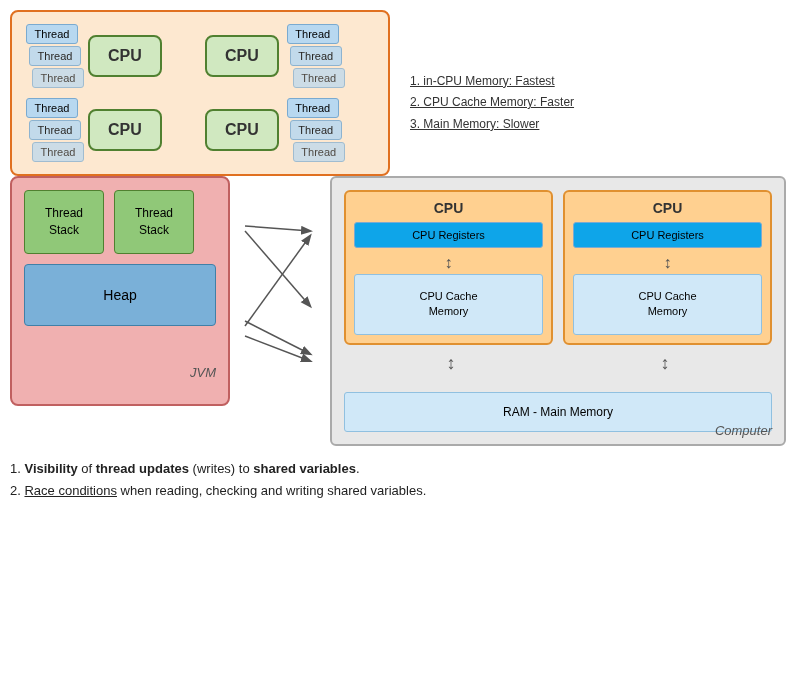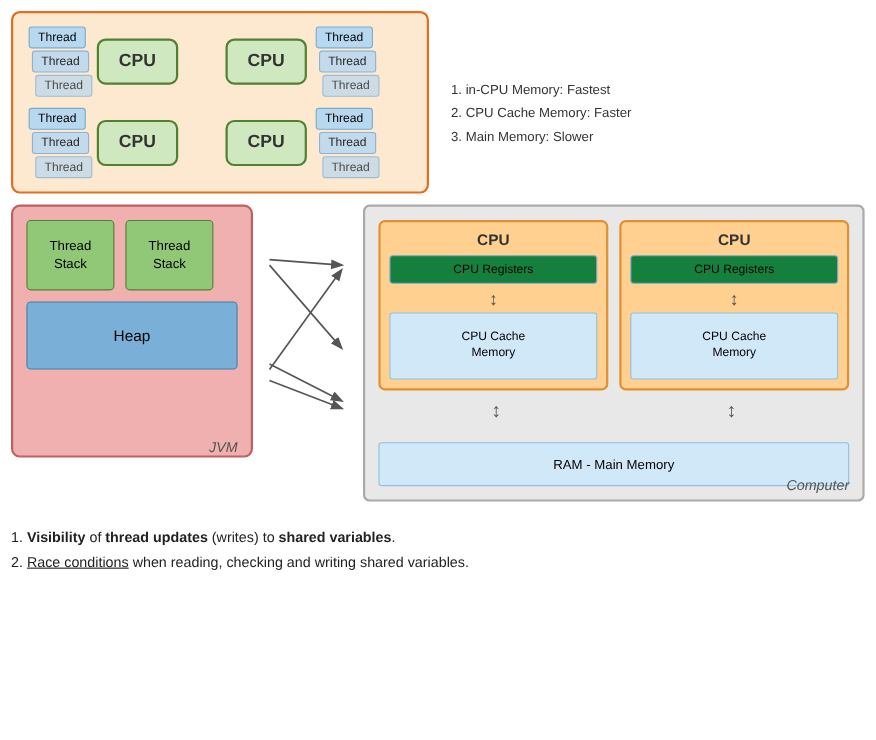--- a/index.html
+++ b/index.html
@@ -8,21 +8,20 @@
       font-family: Arial, sans-serif;
       font-size: 13px;
       width: 796px;
       min-height: 673px;
       padding: 10px;
     }
 
     .main-container {
       display: flex;
       flex-direction: column;
-      gap: 10px;
     }
 
     
     .top-section {
       display: flex;
       gap: 10px;
       align-items: flex-start;
     }
 
     .cpu-cluster {
@@ -84,20 +83,21 @@
       margin-left: 2px;
     }
 
     .memory-legend {
       font-size: 12px;
       color: #333;
       line-height: 1.8;
       margin-top: 20px;
       padding-left: 10px;
       align-self: center;
+      text-decoration: underline;
     }
 
     
     .bottom-section {
       display: flex;
       gap: 10px;
       align-items: flex-start;
     }
 
     
@@ -106,21 +106,21 @@
       border: 2px solid #c06060;
       border-radius: 8px;
       padding: 12px;
       width: 220px;
       position: relative;
       min-height: 230px;
     }
 
     .jvm-label {
       position: absolute;
-      bottom: 0;
+      bottom: 24px;
       right: 12px;
       font-style: italic;
       font-size: 13px;
       color: #555;
     }
 
     .jvm-stacks {
       display: flex;
       gap: 10px;
       margin-bottom: 10px;
@@ -184,21 +184,21 @@
     }
 
     .comp-cpu-label {
       font-size: 14px;
       font-weight: bold;
       margin-bottom: 6px;
       color: #333;
     }
 
     .cpu-registers {
-      background: #15803d;
+      background: #0ea5e9;
       border: 1px solid #7aaad0;
       border-radius: 3px;
       padding: 6px 4px;
       font-size: 11px;
       text-align: center;
       margin-bottom: 6px;
     }
 
     .cpu-cache {
       background: #d0e8f8;

